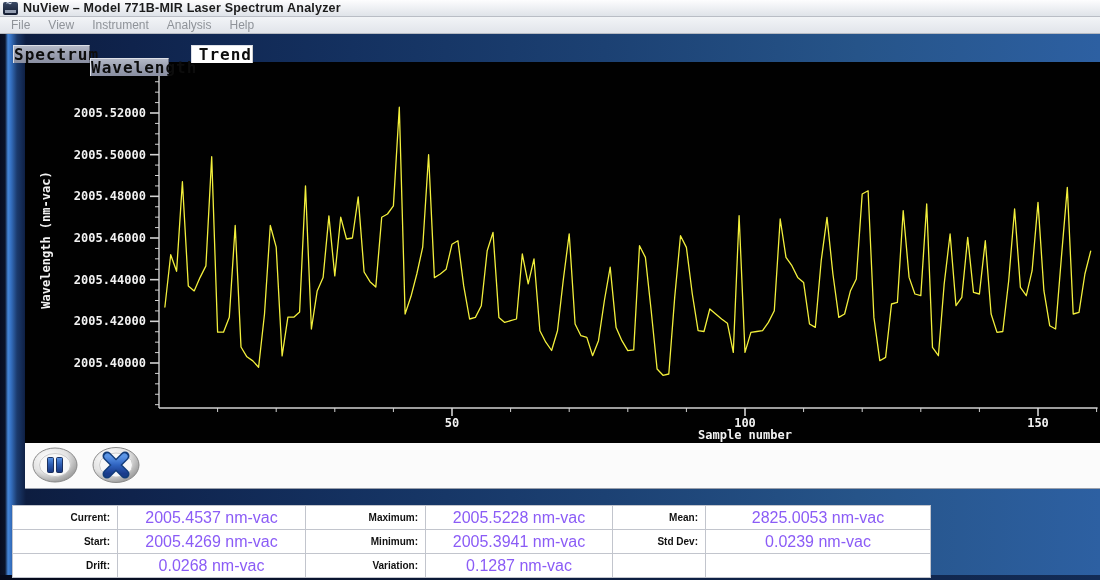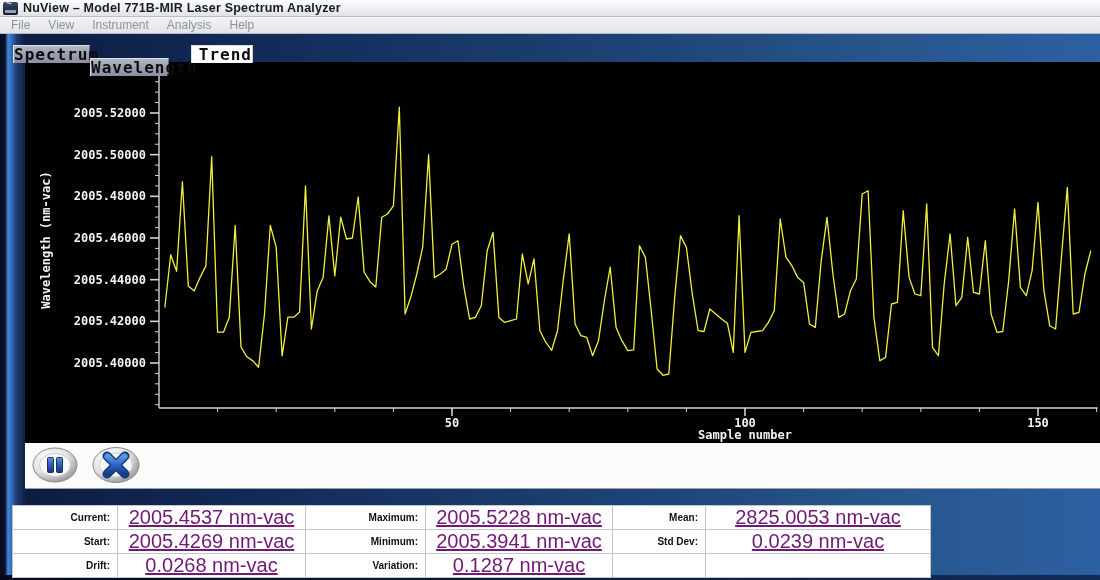--- a/index.html
+++ b/index.html
@@ -52,21 +52,21 @@
   .ctl-btn{ position:absolute; top:3px; cursor:pointer; background:none; border:none; padding:0; }
   .btn-pause{ left:6px; }
   .btn-close{ left:66px; }
 
   
   .stats{ position:absolute; left:12px; top:505px; width:918px; height:72px; z-index:2;
     border-collapse:collapse; background:#ffffff; table-layout:fixed;
     border:1px solid #6e7686; }
   .stats td{ border:1px solid #c2c5cd; height:24px; overflow:hidden; white-space:nowrap; }
   .stats td.lbl{ font-size:10px; font-weight:bold; color:#101010; text-align:right; padding-right:7px; }
-  .stats td.val{ font-size:20px; color:#701a75; text-align:center;text-decoration:underline; }
+  .stats td.val{ font-size:16px; color:#8b5cf6; text-align:center; }
   .c1{ width:105px; } .c2{ width:188px; } .c3{ width:120px; }
   .c4{ width:187px; } .c5{ width:93px;  } .c6{ width:225px; }
 </style>
 </head>
 <body>
 
 <div id="app">
 
   <div class="titlebar">
     <span class="app-icon"></span>

